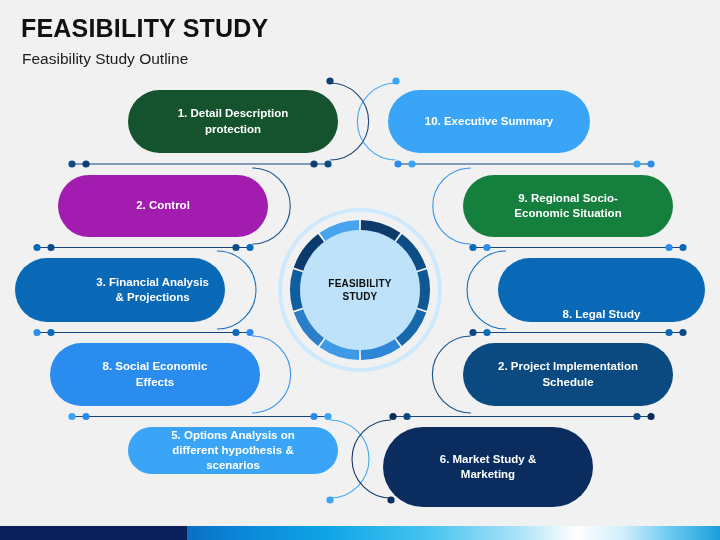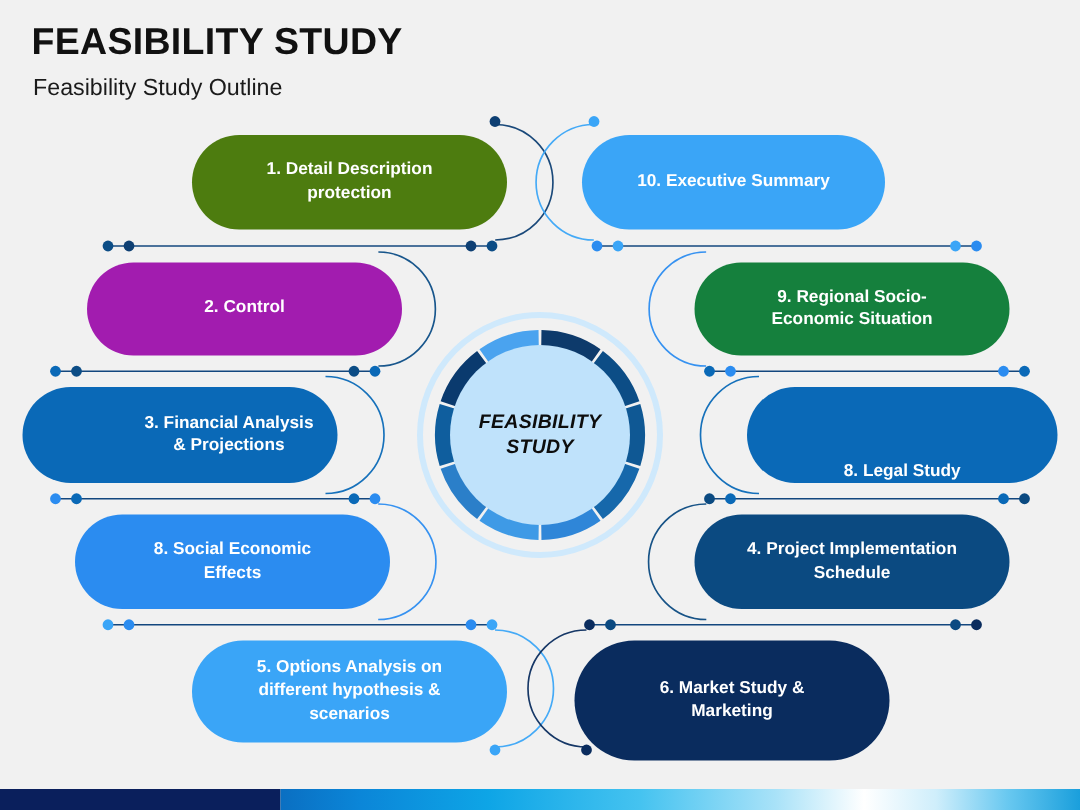--- a/index.html
+++ b/index.html
@@ -87,27 +87,26 @@
   #center-label {
     position: absolute;
     left: 0;
     top: 0;
     width: 164px;
     height: 164px;
     display: flex;
     align-items: center;
     justify-content: center;
     text-align: center;
-    font-size: 13px;
+    font-size: 10px;
     font-weight: bold;
     color: #0d0d0d;
     line-height: 1.3;
     white-space: pre-line;
     letter-spacing: 0.2px;
-    font-style: italic;
   }
 
   
   #footer {
     position: absolute;
     left: 0;
     bottom: 0;
     width: 720px;
     height: 14px;
     display: flex;
@@ -191,46 +190,46 @@
       <circle cx="407" cy="416.5" r="3.6" fill="#0b4a81"></circle>
       <circle cx="637" cy="416.5" r="3.6" fill="#0b4a81"></circle>
       <circle cx="651" cy="416.5" r="3.6" fill="#0a2c5e"></circle>
       <circle cx="330" cy="81" r="3.6" fill="#0e3f73"></circle>
       <circle cx="396" cy="81" r="3.6" fill="#3aa5f7"></circle>
       <circle cx="330" cy="500" r="3.6" fill="#3aa5f7"></circle>
       <circle cx="391" cy="500" r="3.6" fill="#0a2c5e"></circle>
     </svg>
 
   <div id="pills">
-      <div class="pill" style="left: 128px; top: 90px; width: 210px; height: 63px; background: #4d7c0f;">
+      <div class="pill" style="left: 128px; top: 90px; width: 210px; height: 63px; background: #14532d;">
         <div class="pill-label">1. Detail Description
 protection</div>
       </div>
       <div class="pill" style="left: 58px; top: 175px; width: 210px; height: 62px; background: #a21caf;">
         <div class="pill-label">2. Control</div>
       </div>
       <div class="pill" style="left: 15px; top: 258px; width: 210px; height: 64px; background: rgb(10, 105, 183); justify-content: flex-end;">
         <div class="pill-label">3. Financial Analysis
 &amp; Projections</div>
       </div>
       <div class="pill" style="left: 50px; top: 343px; width: 210px; height: 63px; background: rgb(43, 140, 240);">
         <div class="pill-label">8. Social Economic
 Effects</div>
       </div>
-      <div class="pill" style="left: 128px; top: 427px; width: 210px; height: 68px; background: rgb(58, 165, 247);">
+      <div class="pill" style="left: 128px; top: 427px; width: 210px; height: 47px; background: rgb(58, 165, 247);">
         <div class="pill-label">5. Options Analysis on
 different hypothesis &amp;
 scenarios</div>
       </div>
       <div class="pill" style="left: 383px; top: 427px; width: 210px; height: 80px; background: rgb(10, 44, 94);">
         <div class="pill-label">6. Market Study &amp;
 Marketing</div>
       </div>
       <div class="pill" style="left: 463px; top: 343px; width: 210px; height: 63px; background: rgb(11, 74, 129);">
-        <div class="pill-label">4. Project Implementation
+        <div class="pill-label">2. Project Implementation
 Schedule</div>
       </div>
       <div class="pill" style="left: 498px; top: 258px; width: 207px; height: 64px; background: rgb(10, 105, 183); align-items: flex-end;">
         <div class="pill-label">8. Legal Study</div>
       </div>
       <div class="pill" style="left: 463px; top: 175px; width: 210px; height: 62px; background: #15803d;">
         <div class="pill-label">9. Regional Socio-
 Economic Situation</div>
       </div>
       <div class="pill" style="left: 388px; top: 90px; width: 202px; height: 63px; background: rgb(58, 165, 247);">

